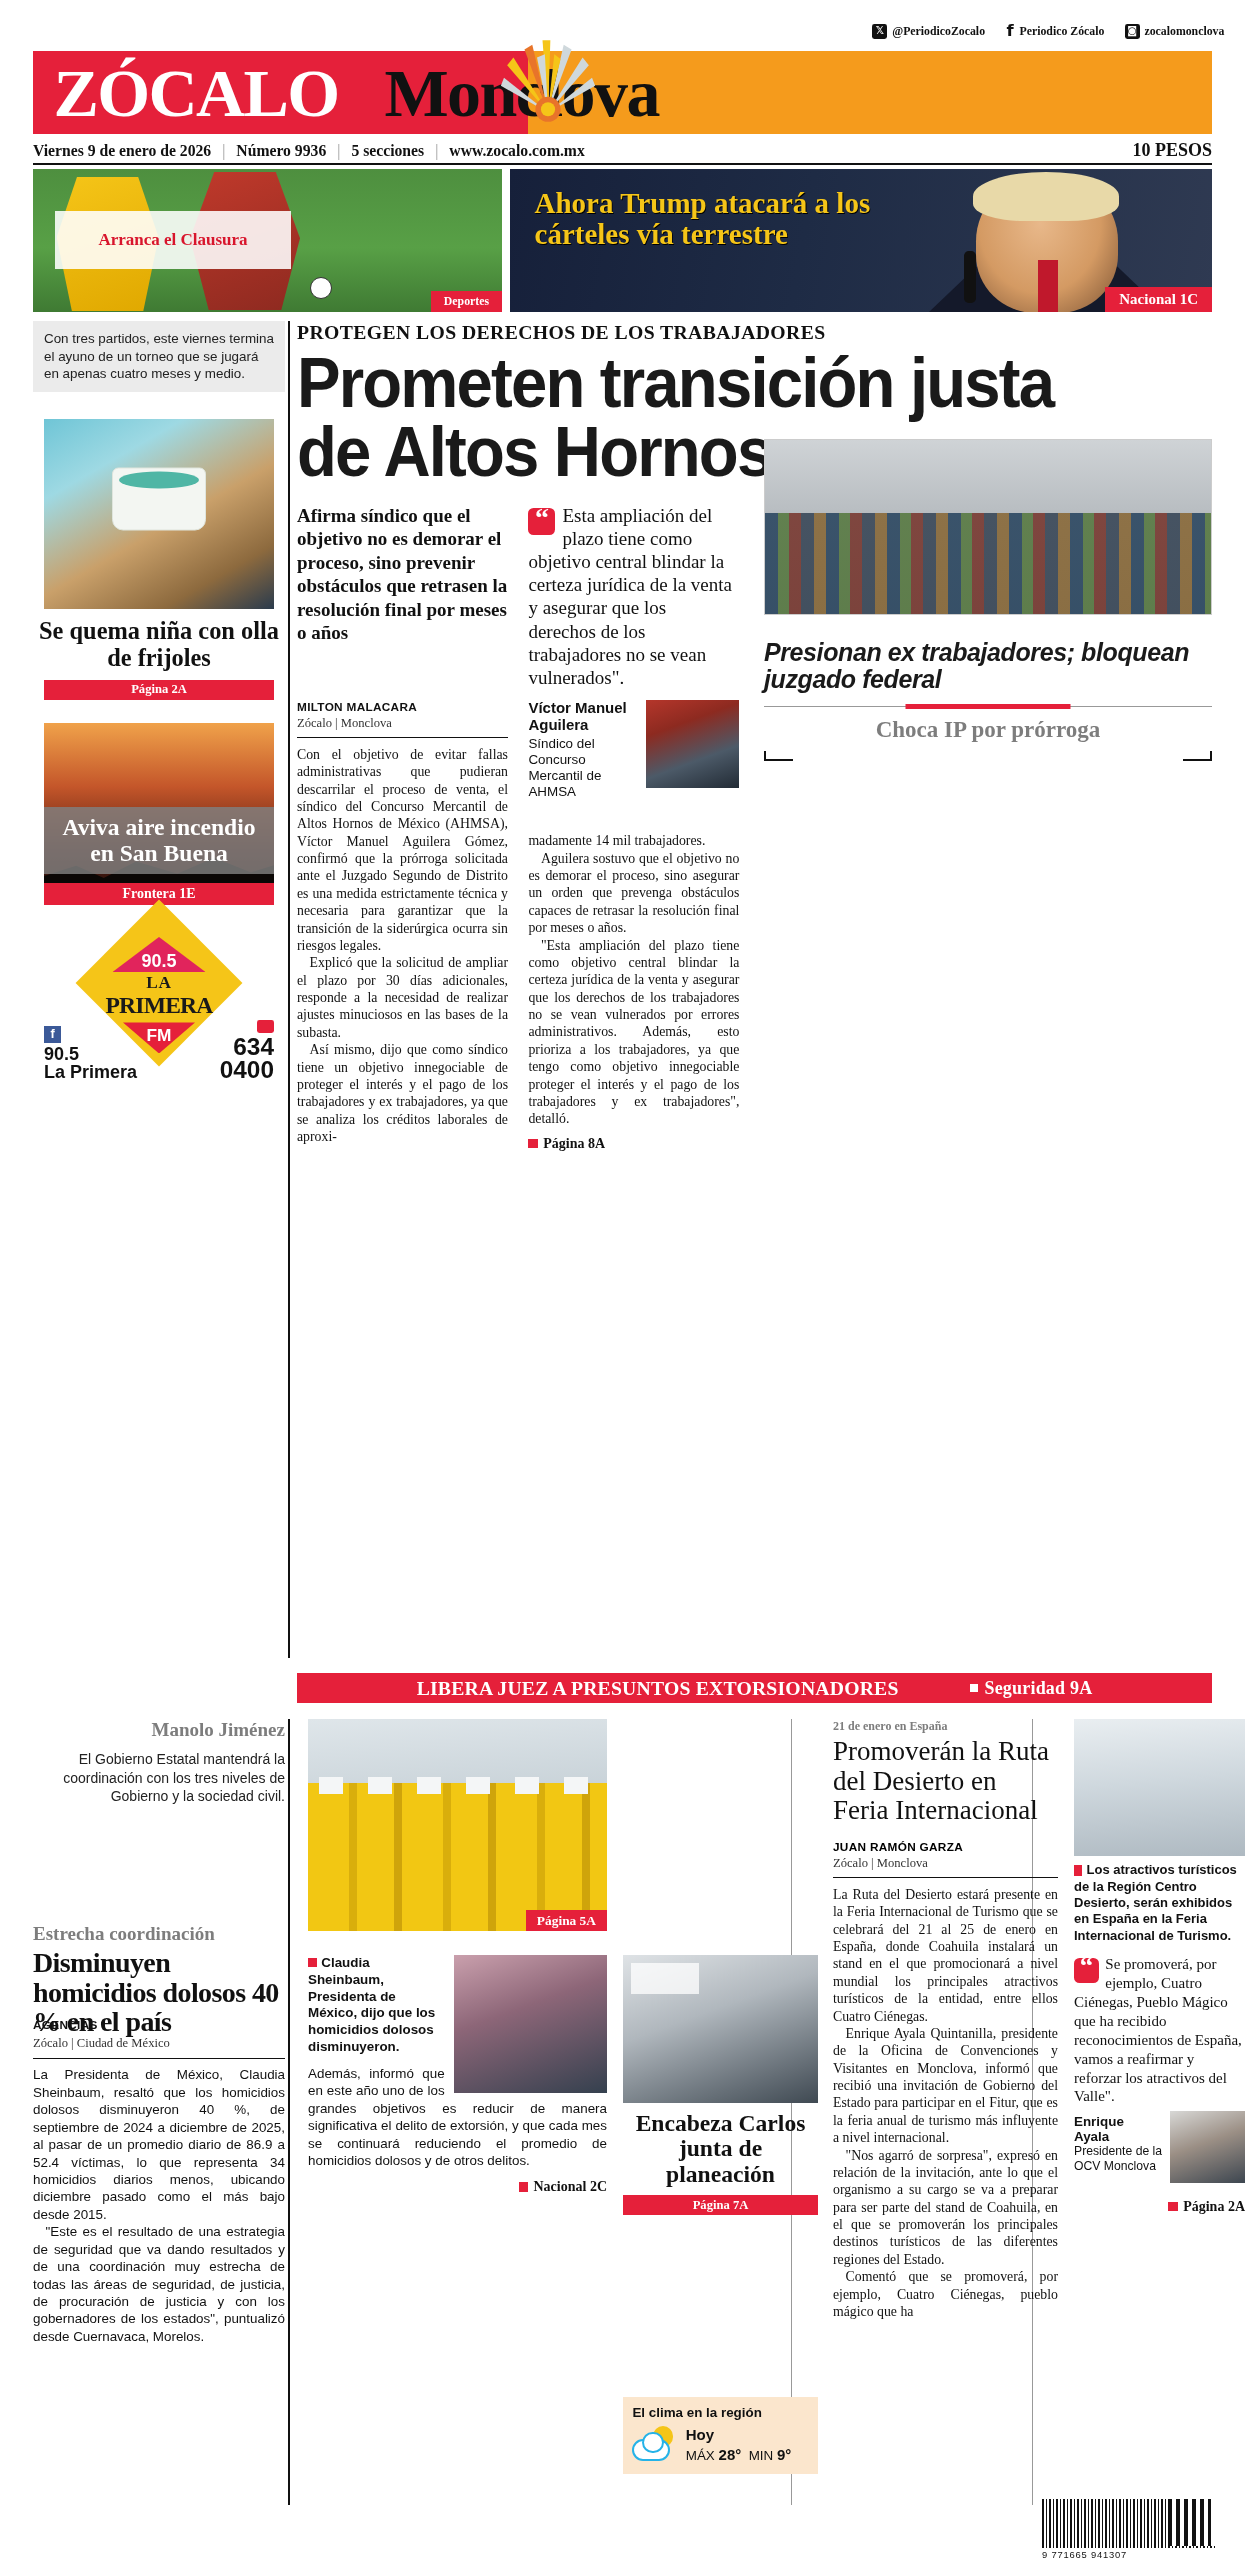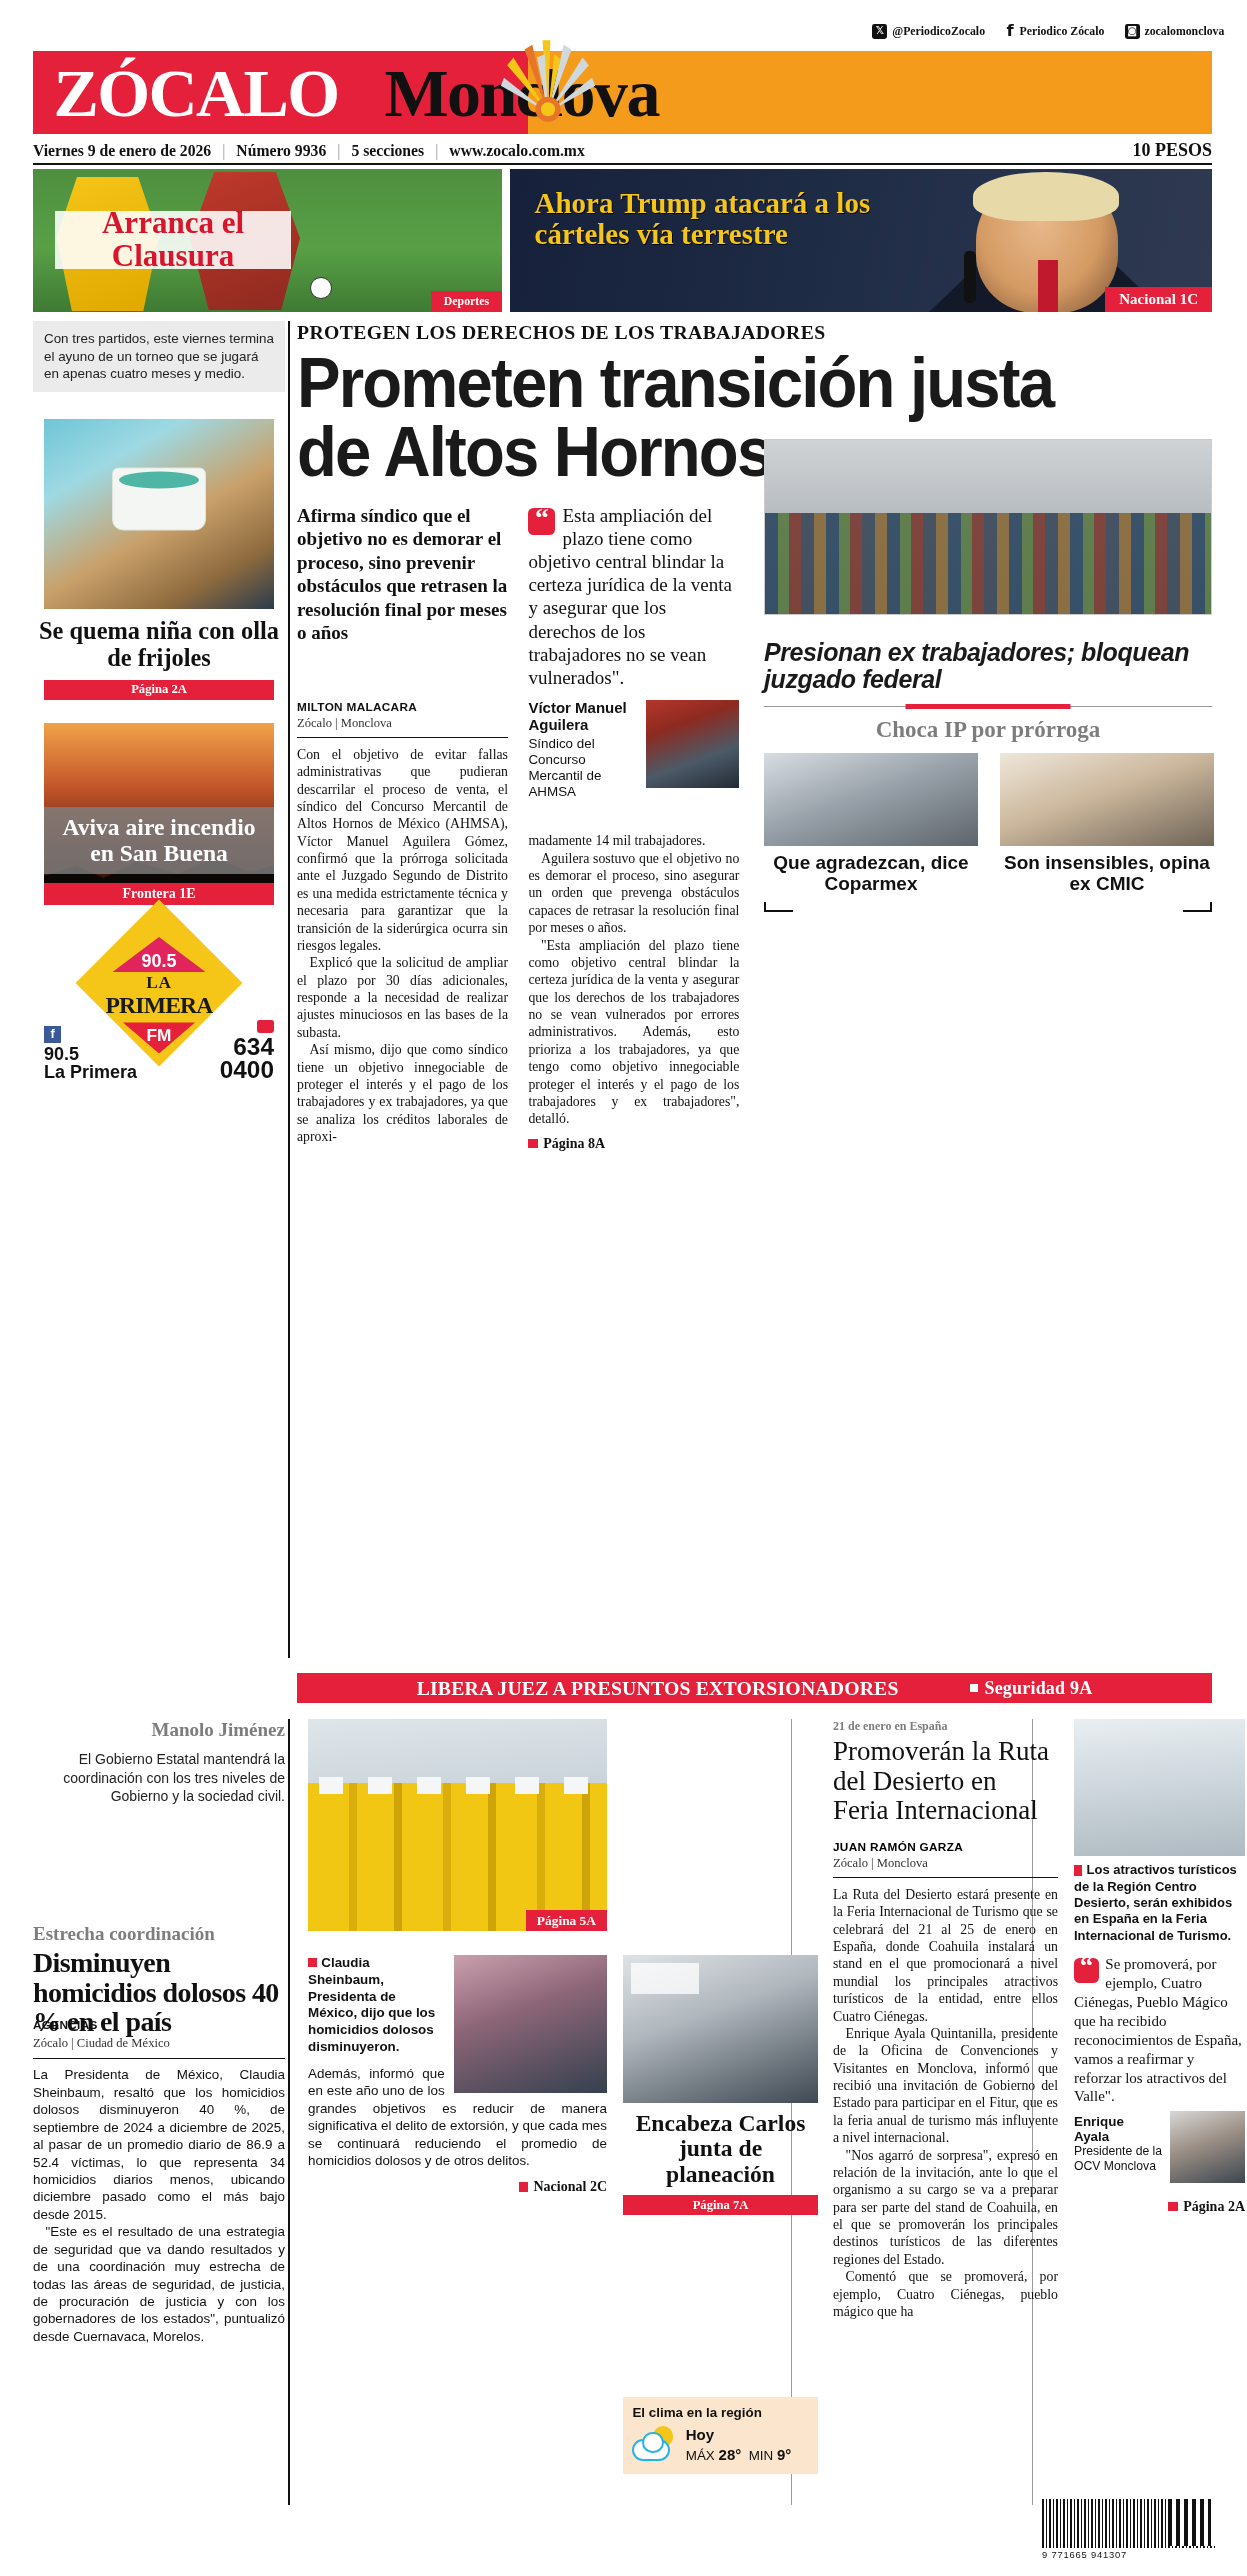--- a/index.html
+++ b/index.html
@@ -59,21 +59,21 @@
   .teaser-sport { position:relative; width:469px; height:143px; overflow:hidden; }
   .sp-bg { position:absolute; inset:0; background:linear-gradient(180deg,#4e8f3f 0%,#58a046 55%,#3f7a33 100%); }
   .sp-p1 { position:absolute; left:23.6px; top:7.9px; width:102px; height:134px; background:linear-gradient(160deg,#f5c518,#e0a800); clip-path:polygon(20% 0,80% 0,100% 45%,85% 100%,15% 100%,0 45%); }
   .sp-p2 { position:absolute; left:157px; top:3.1px; width:110px; height:138px; background:linear-gradient(160deg,#c0392b,#8e2a20); clip-path:polygon(22% 0,78% 0,100% 48%,83% 100%,17% 100%,0 48%); }
   .sp-ball { position:absolute; left:277px; bottom:12.6px; width:22px; height:22px; border-radius:50%; background:#fff; border:1.6px solid #333; }
   .teaser-white {
     position:absolute; left:22px; top:42px; width:236px; height:58px; background:rgba(255,255,255,.88);
     display:flex; align-items:center; justify-content:center;
   }
   .teaser-white span {
-    font-family:"Liberation Serif", serif; font-weight:bold; font-size:31px; color:#d8152c; text-align:center; line-height:1.05;
+    font-family:"Liberation Serif", serif; font-weight:bold; font-size:17px; color:#d8152c; text-align:center; line-height:1.05;
   }
   .tag-deportes {
     position:absolute; right:0; bottom:0; background:#e5203a; color:#fff;
     font-family:"Liberation Serif",serif; font-weight:bold; font-size:11.8px; padding:3.1px 12.6px;
   }
   .teaser-trump { position:relative; width:703px; height:143px; overflow:hidden; background:#1a2230; }
   .tt-bg { position:absolute; inset:0; background:linear-gradient(100deg,#16203a 0%,#1e2b45 42%,#2f3a52 100%); }
   .tt-face { position:absolute; right:94px; top:6.3px; width:142px; height:138px; background:radial-gradient(ellipse at 45% 35%, #e8b88a 0%, #d49a63 55%, #7b5233 100%); border-radius:48% 48% 42% 42%; }
   .tt-hair { position:absolute; right:93px; top:3.1px; width:146px; height:49px; background:#e8d9a8; border-radius:50% 50% 35% 35%; }
   .tt-suit { position:absolute; right:47px; bottom:0; width:236px; height:63px; background:#14192a; clip-path:polygon(28% 0,72% 0,100% 100%,0 100%); }
@@ -485,31 +485,20 @@
       </div>
     </div>
 
     <div class="mright">
       <div class="capt-head">Presionan ex trabajadores; bloquean juzgado federal</div>
       <div class="rulewrap">
         <div class="thin"></div>
         <div class="red"></div>
       </div>
       <div class="choca">Choca IP por prórroga</div>
-      <div class="two-mugs">
-        <div class="mug-card">
-          <div class="mug-img a"></div>
-          <div class="mug-cap">Que agradezcan, dice Coparmex</div>
-        </div>
-        <div class="mug-sep"></div>
-        <div class="mug-card">
-          <div class="mug-img b"></div>
-          <div class="mug-cap">Son insensibles, opina ex CMIC</div>
-        </div>
-      </div>
       <div class="brackets"></div>
     </div>
   </div>
 
   <div class="redstrip">
     <span>LIBERA JUEZ A PRESUNTOS EXTORSIONADORES</span>
     <span class="sec">
       <span class="sq"></span>
       <span>Seguridad 9A</span>
     </span>

